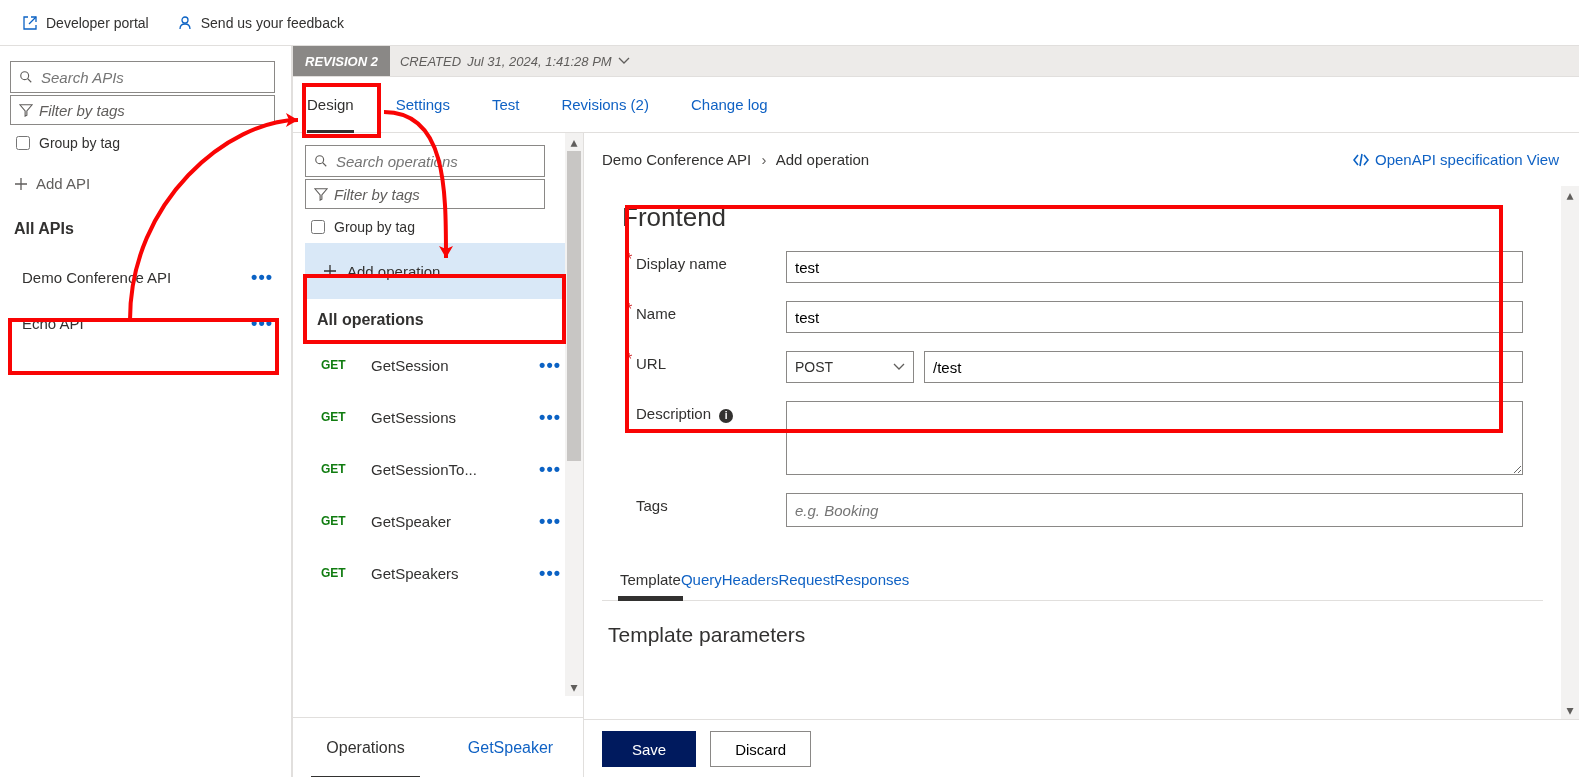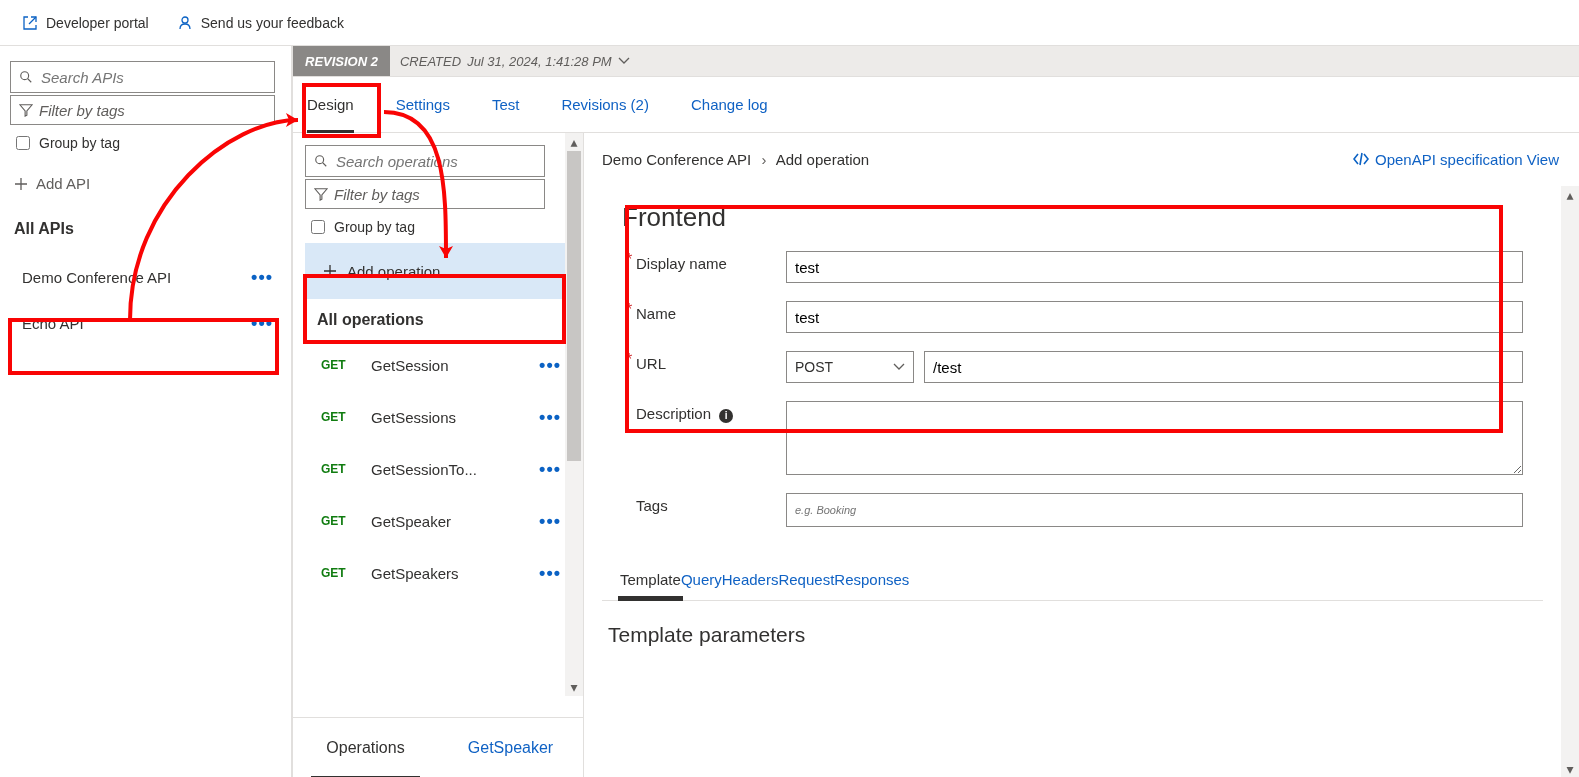--- a/index.html
+++ b/index.html
@@ -73,41 +73,41 @@
   .ops-tab{flex:1;display:flex;align-items:center;justify-content:center;font-size:16px;cursor:pointer;position:relative;}
   .ops-tab.active{color:#323130;}
   .ops-tab.active::after{content:"";position:absolute;left:18px;right:18px;bottom:-1px;height:3px;background:#323130;}
   .ops-tab.inactive{color:var(--azure-link);}
 
   
   .form-panel{flex:1;display:flex;flex-direction:column;position:relative;}
   .breadcrumb-row{display:flex;align-items:center;justify-content:space-between;padding:18px 20px 18px 18px;}
   .breadcrumb{font-size:15px;color:#323130;}
   .breadcrumb .sep{margin:0 6px;color:#605e5c;}
-  .openapi-link{color:var(--azure-link);display:flex;gap:6px;cursor:pointer;font-size:15px;}
+  .openapi-link{color:var(--azure-link);display:flex;align-items:center;gap:6px;cursor:pointer;font-size:15px;}
   .openapi-link svg{width:16px;height:16px;}
   
   .form-scroll{flex:1;overflow:hidden;position:relative;padding:0 36px 0 18px;}
   .form-scroll-track{position:absolute;right:0;top:0;bottom:0;width:18px;background:#f3f2f1;}
   .form-scroll-track .up,.form-scroll-track .down{height:18px;display:flex;align-items:center;justify-content:center;cursor:pointer;color:#605e5c;}
   .form-scroll-track .down{position:absolute;bottom:0;width:100%;}
   
   .frontend-box{padding:16px 20px 14px 20px;}
   .frontend-title{font-size:26px;font-weight:400;margin:0 0 18px 0;}
   .form-row{display:flex;align-items:flex-start;margin-bottom:18px;}
   .req{color:var(--red);width:14px;text-align:center;font-size:16px;}
   .form-label{width:150px;font-size:15px;padding-top:4px;}
   .form-input{flex:1;height:32px;border:1px solid var(--border);padding:0 8px;font-family:inherit;font-size:15px;box-sizing:border-box;}
   .url-row{display:flex;gap:10px;flex:1;}
   .url-select{width:128px;height:32px;border:1px solid var(--border);display:flex;align-items:center;justify-content:space-between;padding:0 8px;box-sizing:border-box;cursor:pointer;}
   .url-select svg{width:12px;height:8px;}
   .url-input{flex:1;height:32px;border:1px solid var(--border);padding:0 8px;font-family:inherit;font-size:15px;box-sizing:border-box;}
   .desc-area{flex:1;height:74px;border:1px solid var(--border);resize:both;font-family:inherit;font-size:14px;padding:6px 8px;box-sizing:border-box;}
   .info-icon{display:inline-flex;width:14px;height:14px;background:#323130;color:#fff;border-radius:50%;align-items:center;justify-content:center;font-size:10px;font-weight:bold;margin-left:4px;}
-  .tags-input{flex:1;height:34px;border:1px solid var(--border);padding:0 8px;font-family:inherit;font-size:11px;font-style:italic;box-sizing:border-box;}
+  .tags-input{flex:1;height:34px;border:1px solid var(--border);padding:0 8px;font-family:inherit;font-size:15px;font-style:italic;box-sizing:border-box;}
   
   .sub-tabs{display:flex;padding:12px 0 0 18px;border-bottom:1px solid #e1dfdd;}
   .sub-tab{font-size:15px;cursor:pointer;padding-bottom:12px;position:relative;}
   .sub-tab.active{color:#323130;}
   .sub-tab.active::after{content:"";position:absolute;left:-2px;right:-2px;bottom:-1px;height:5px;background:#323130;}
   .sub-tab.inactive{color:var(--azure-link);}
   
   .template-params{font-size:21px;font-weight:400;margin:22px 0 0 6px;}
   
   .button-bar{height:58px;border-top:1px solid #e1dfdd;display:flex;align-items:center;padding:0 18px;gap:14px;}
@@ -320,20 +320,24 @@
             <div class="sub-tab inactive">Request</div>
             <div class="sub-tab inactive">Responses</div>
           </div>
           <div class="template-params">Template parameters</div>
 
           <div class="form-scroll-track">
             <div class="up">▴</div>
             <div class="down">▾</div>
           </div>
         </div>
+        <div class="button-bar">
+          <button class="btn-save">Save</button>
+          <button class="btn-discard">Discard</button>
+        </div>
       </div>
     </div>
   </div>
 </div>
 
 <div class="hl" style="left:8px;top:318px;width:263px;height:49px;"></div>
 <div class="hl" style="left:302px;top:83px;width:71px;height:47px;"></div>
 <div class="hl" style="left:303px;top:274px;width:255px;height:62px;"></div>
 <div class="hl" style="left:625px;top:205px;width:870px;height:220px;"></div>
 

